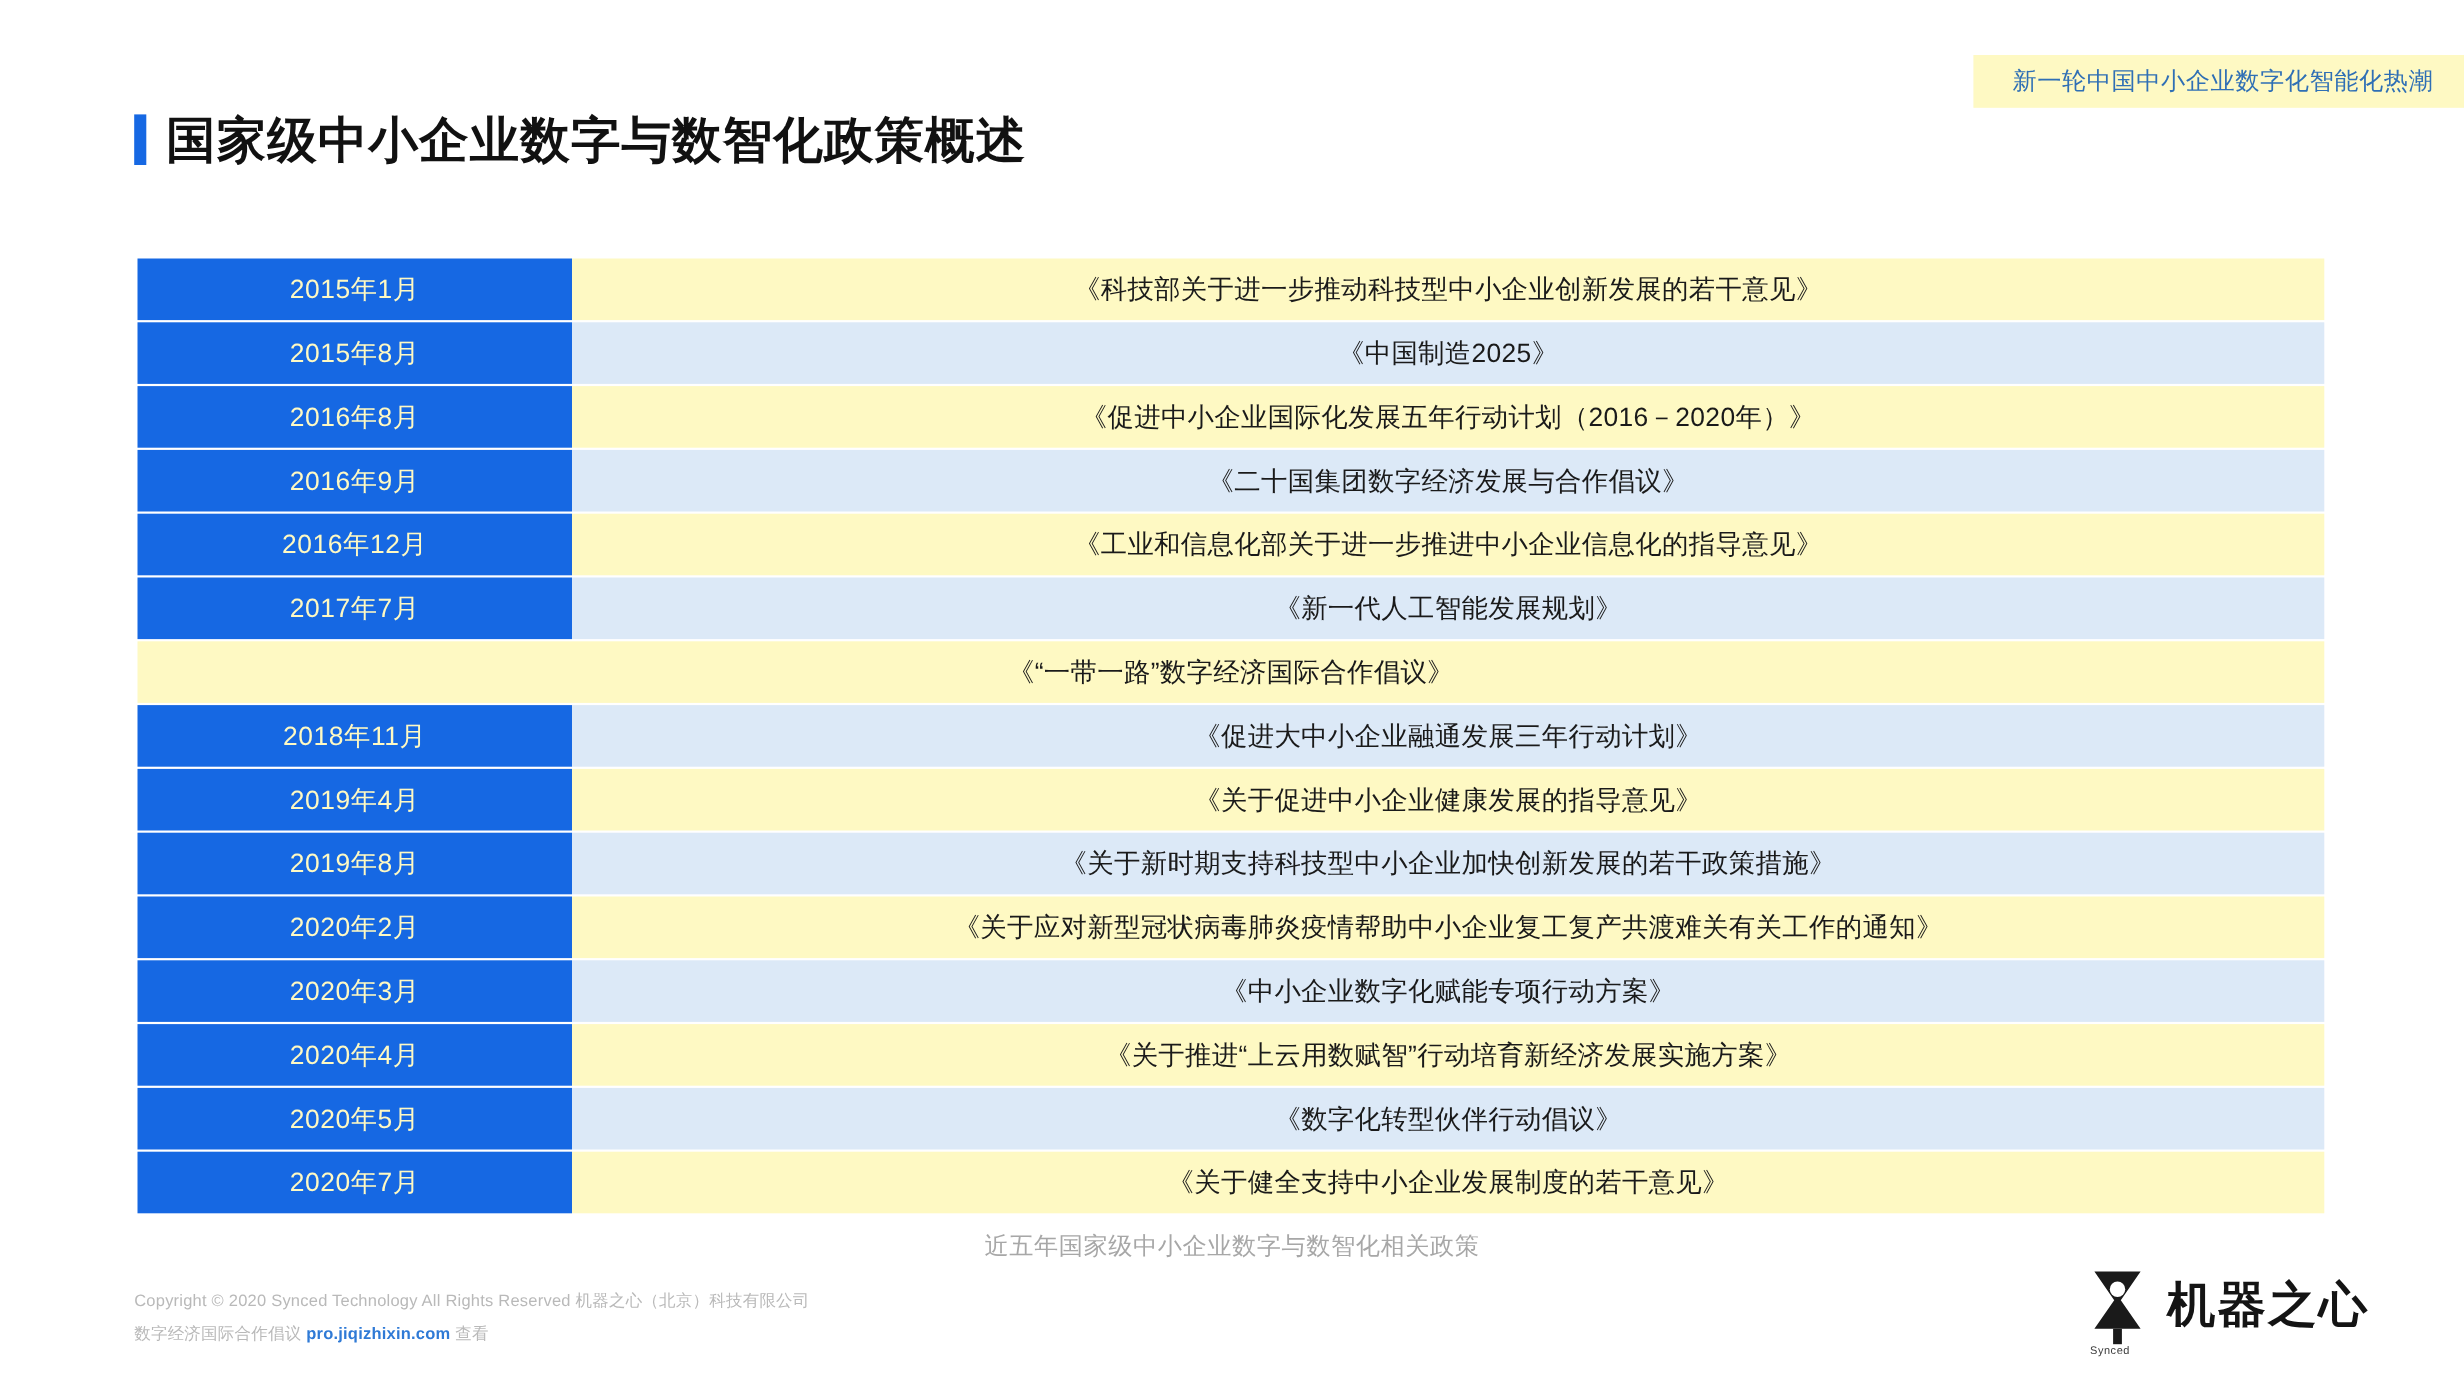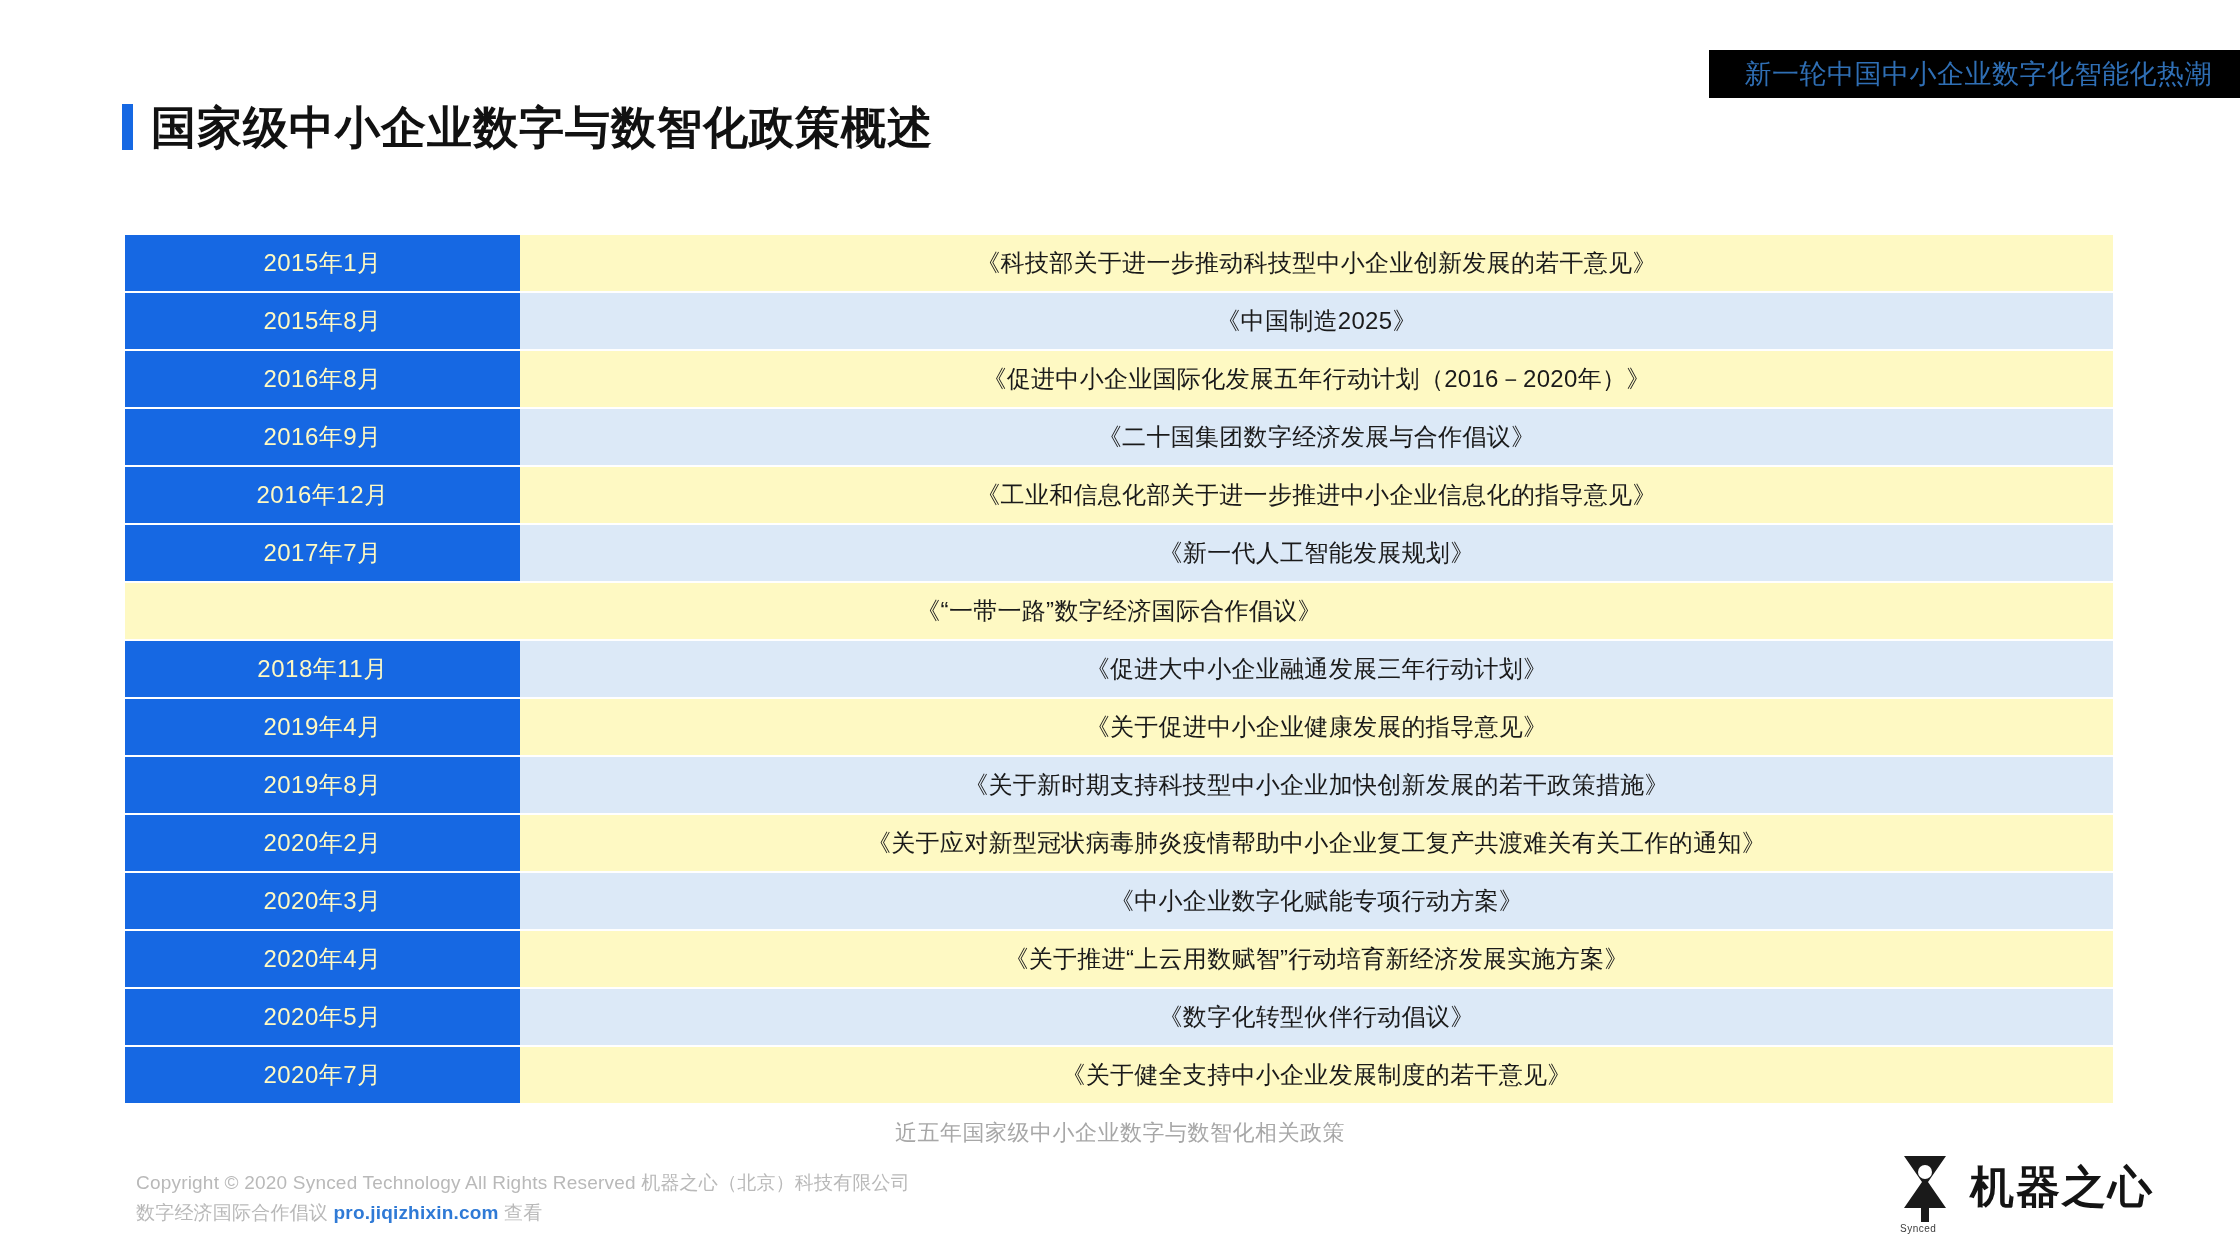--- a/index.html
+++ b/index.html
@@ -17,23 +17,23 @@
 
   
   #header-tag {
     position: absolute;
     top: 50px;
     right: 0;
     height: 48px;
     display: flex;
     align-items: center;
     padding: 0 28px 0 36px;
-    background: #000000;
+    background: #fef9c3;
     color: #2f6fb5;
-    font-size: 27px;
+    font-size: 22px;
     letter-spacing: 0.5px;
     white-space: nowrap;
   }
 
   
   #title-wrap {
     position: absolute;
     top: 104px;
     left: 122px;
     display: flex;
@@ -102,23 +102,23 @@
     width: 2240px;
     text-align: center;
     font-size: 22px;
     color: #a7a7a7;
     letter-spacing: 0.5px;
   }
 
   
   #footer {
     position: absolute;
-    left: 136px;
+    left: 122px;
     top: 1168px;
-    font-size: 19px;
+    font-size: 15px;
     line-height: 30px;
     color: #b9b9b9;
     letter-spacing: 0.2px;
   }
   #footer .line2 { white-space: nowrap; }
   #footer-link {
     color: #2f7ad6;
     font-weight: bold;
   }
 

